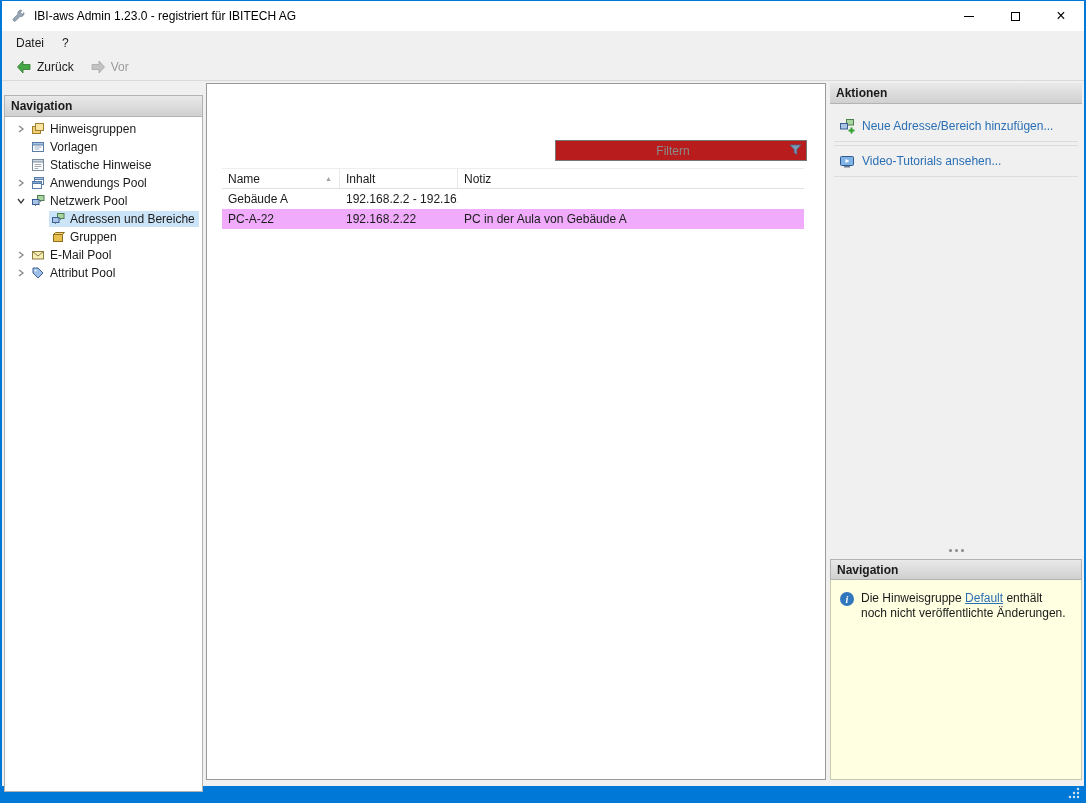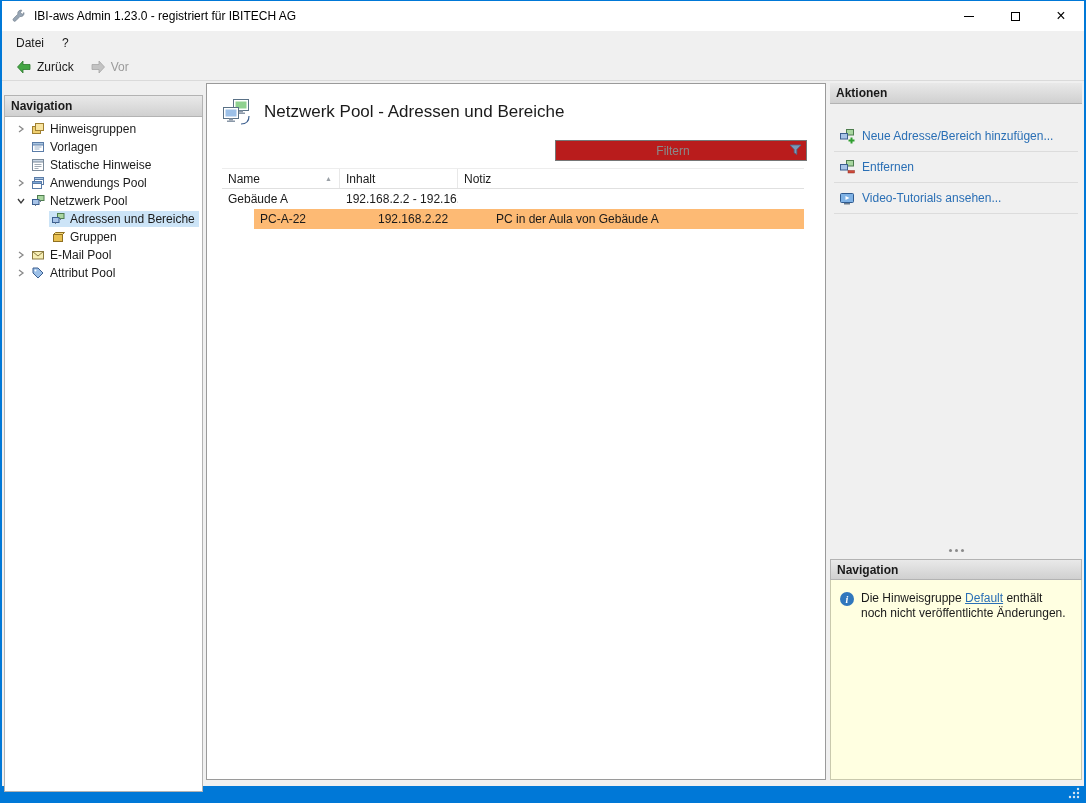--- a/index.html
+++ b/index.html
@@ -56,26 +56,26 @@
 
   .table { position:absolute; left:15px; top:84px; width:582px; }
   .thead { display:flex; height:21px; border-top:1px solid #ededed; border-bottom:1px solid #e0e0e0; }
   .th { display:flex; align-items:center; height:100%; padding:0 6px; border-right:1px solid #e8e8e8; }
   .th.notiz { border-right:none; }
   .th.name, .td.name { width:118px; min-width:118px; }
   .th.inhalt, .td.inhalt { width:118px; min-width:118px; }
   .th.notiz, .td.notiz { flex:1; }
   .sort { margin-left:auto; font-size:7px; color:#9aa0a6; padding-right:1px; }
   .tr { display:flex; height:20px; align-items:center; }
-  .tr.alt { background:#fdba74;margin-left:32px; }
+  .tr.alt { background:#f0abfc; }
   .td { padding:0 6px; white-space:nowrap; overflow:hidden; }
 
   
   .right-panel { position:absolute; left:828px; top:2px; width:252px; height:697px; }
-  .actions-list { padding-top:20px; }
+  .actions-list { padding-top:10px; }
   .action { display:flex; align-items:center; gap:7px; padding:4px 9px; color:#2a6fb5; cursor:default; }
   .sep { height:1px; background:#dcdcdc; margin:3px 4px; }
   .splitter { position:absolute; left:0; right:0; top:461px; height:13px; display:flex; align-items:center; justify-content:center; }
   .dots { width:3px; height:3px; border-radius:50%; background:#8a8a8a; box-shadow:6px 0 0 #8a8a8a, -6px 0 0 #8a8a8a; }
   .info-section { position:absolute; left:0; right:0; top:476px; bottom:0; display:flex; flex-direction:column; }
   .info-section .panel-header { border:1px solid #b3b3b3; }
   .info-body { flex:1; background:#ffffe1; border:1px solid #c9c9ad; border-top:none; padding:11px 12px 0 9px; display:flex; gap:7px; align-items:flex-start; }
   .info-icon { width:14px; height:14px; min-width:14px; border-radius:50%; background:#3077bd; color:#fff; display:flex; align-items:center; justify-content:center; font-family:"Liberation Serif", serif; font-style:italic; font-weight:bold; font-size:10px; margin-top:1px; }
   .info-icon::before { content:"i"; }
   .info-text { line-height:15px; }
@@ -285,36 +285,20 @@
                 </svg>
               </span>
               <span class="tlabel">Attribut Pool</span>
             </span>
         </div>
 
       </div>
     </div>
 
     <div class="main-panel">
-      <div class="main-header">
-        <span>
-          <svg width="30" height="30" viewBox="0 0 30 30">
-            <rect x="12.5" y="2.5" width="15" height="11" fill="#ffffff" stroke="#5a7186"></rect>
-            <rect x="14.5" y="4.5" width="11" height="7" fill="#8fd18f"></rect>
-            <rect x="18" y="13.5" width="4" height="2" fill="#8a98a8"></rect>
-            <rect x="16" y="15.5" width="8" height="1.5" fill="#8a98a8"></rect>
-            <rect x="2.5" y="10.5" width="15" height="11" fill="#ffffff" stroke="#5a7186"></rect>
-            <rect x="4.5" y="12.5" width="11" height="7" fill="#9cc0e8"></rect>
-            <rect x="8" y="21.5" width="4" height="2" fill="#8a98a8"></rect>
-            <rect x="6" y="23.5" width="8" height="1.5" fill="#8a98a8"></rect>
-            <path d="M20 27 q8 0 8 -8" stroke="#3c5f8f" fill="none" stroke-width="1.2"></path>
-          </svg>
-        </span>
-        <h1>Netzwerk Pool - Adressen und Bereiche</h1>
-      </div>
 
       <div class="filter-box">
         <input type="text" placeholder="Filtern" style="">
         <span class="funnel">
           <svg width="13" height="12" viewBox="0 0 13 12">
               <path d="M1 1 h11 l-4.2 4.5 v5 l-2.6 -1.8 v-3.2 z" fill="#7a98b8" stroke="#4a6a8a" stroke-width="0.8"></path>
             </svg>
         </span>
       </div>
 
@@ -356,30 +340,20 @@
                 <rect x="7.5" y="1.5" width="7" height="5.5" fill="#a9d6a0" stroke="#4e7d4e"></rect>
                 <rect x="1.5" y="5.5" width="7" height="5.5" fill="#a8c4e8" stroke="#3c5f8f"></rect>
                 <path d="M12.5 9.5 v6 M9.5 12.5 h6" stroke="#2f9e2f" stroke-width="2"></path>
               </svg>
           </span>
           <span class="alabel">Neue Adresse/Bereich hinzufügen...</span>
         </div>
         <div class="sep"></div>
 
 
-        <div class="action">
-          <span>
-            <svg width="16" height="16" viewBox="0 0 16 16">
-                <rect x="7.5" y="1.5" width="7" height="5.5" fill="#a9d6a0" stroke="#4e7d4e"></rect>
-                <rect x="1.5" y="5.5" width="7" height="5.5" fill="#a8c4e8" stroke="#3c5f8f"></rect>
-                <rect x="9" y="11.5" width="6.5" height="2.5" fill="#cf4a3a" stroke="#8f2a1f" stroke-width="0.5"></rect>
-              </svg>
-          </span>
-          <span class="alabel">Entfernen</span>
-        </div>
         <div class="sep"></div>
 
         <div class="action">
           <span>
             <svg width="16" height="16" viewBox="0 0 16 16">
                 <rect x="1.5" y="3.5" width="13" height="9" rx="1" fill="#7fb2e5" stroke="#2f5a8f"></rect>
                 <polygon points="6.5,6 10.5,8 6.5,10" fill="#ffffff"></polygon>
                 <rect x="5" y="13" width="6" height="1.5" fill="#6a7a8a"></rect>
               </svg>
           </span>

